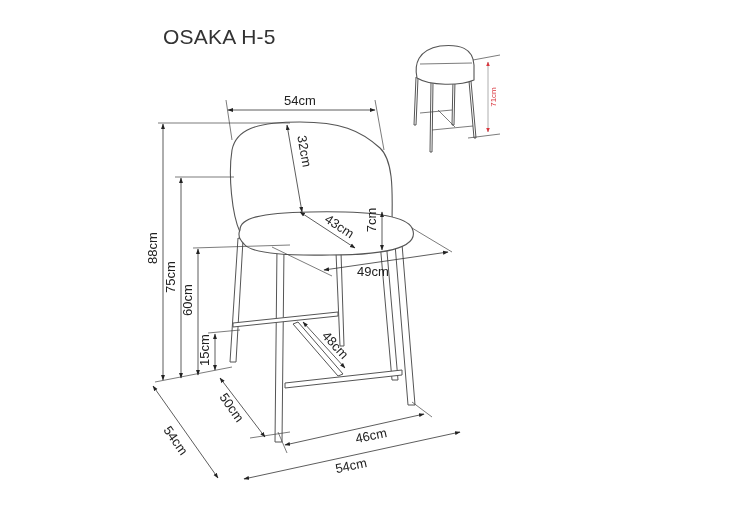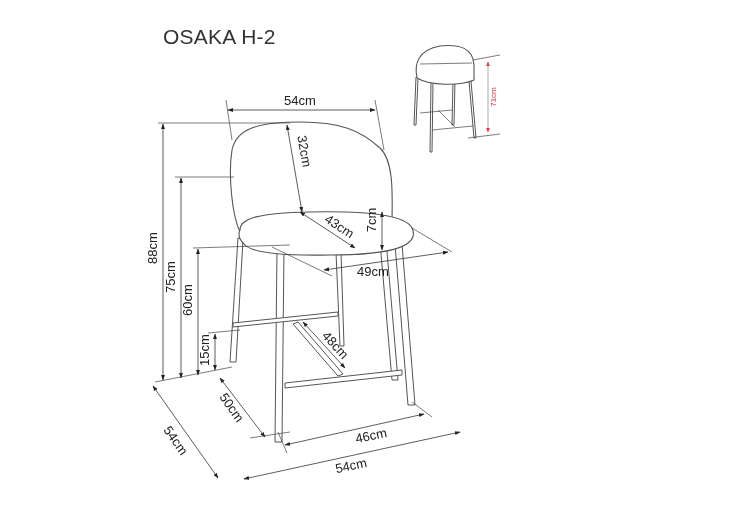--- a/index.html
+++ b/index.html
@@ -9,21 +9,21 @@
   .dim { font-family: "Liberation Sans", sans-serif; font-size: 13px; fill: #222222; }
   .dim-red { font-family: "Liberation Sans", sans-serif; font-size: 8px; fill: #d9363e; }
   .ln { stroke: #333; stroke-width: 0.8; fill: none; }
   .ext { stroke: #444; stroke-width: 0.7; fill: none; }
   .shape { stroke: #555; stroke-width: 1.1; fill: #fff; }
   .leg { stroke: #555; stroke-width: 1; fill: #fff; }
 </style>
 </head>
 <body>
 
-<div id="title">OSAKA H-2</div>
+<div id="title">OSAKA H-5</div>
 
 <svg width="750" height="514" viewBox="0 0 750 514" xmlns="http://www.w3.org/2000/svg">
   <defs>
     <marker id="ah" viewBox="0 0 10 10" refX="9" refY="5" markerWidth="7" markerHeight="7" orient="auto-start-reverse">
       <path d="M0,1.5 L10,5 L0,8.5 z" fill="#222"></path>
     </marker>
     <marker id="ahr" viewBox="0 0 10 10" refX="9" refY="5" markerWidth="6" markerHeight="6" orient="auto-start-reverse">
       <path d="M0,1 L10,5 L0,9 z" fill="#d9363e"></path>
     </marker>
   </defs>

